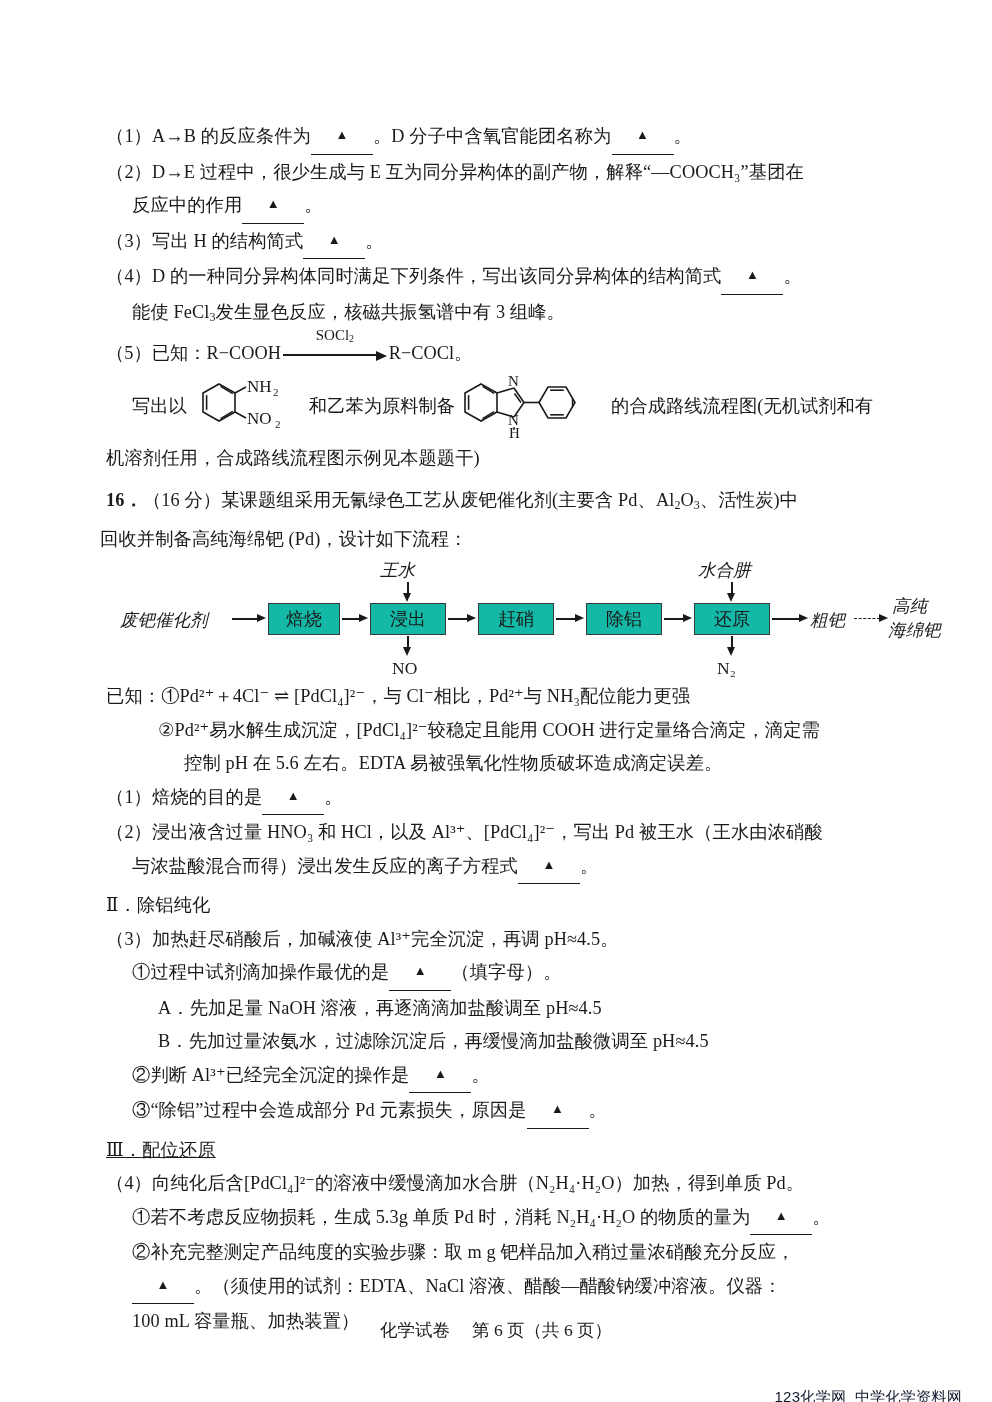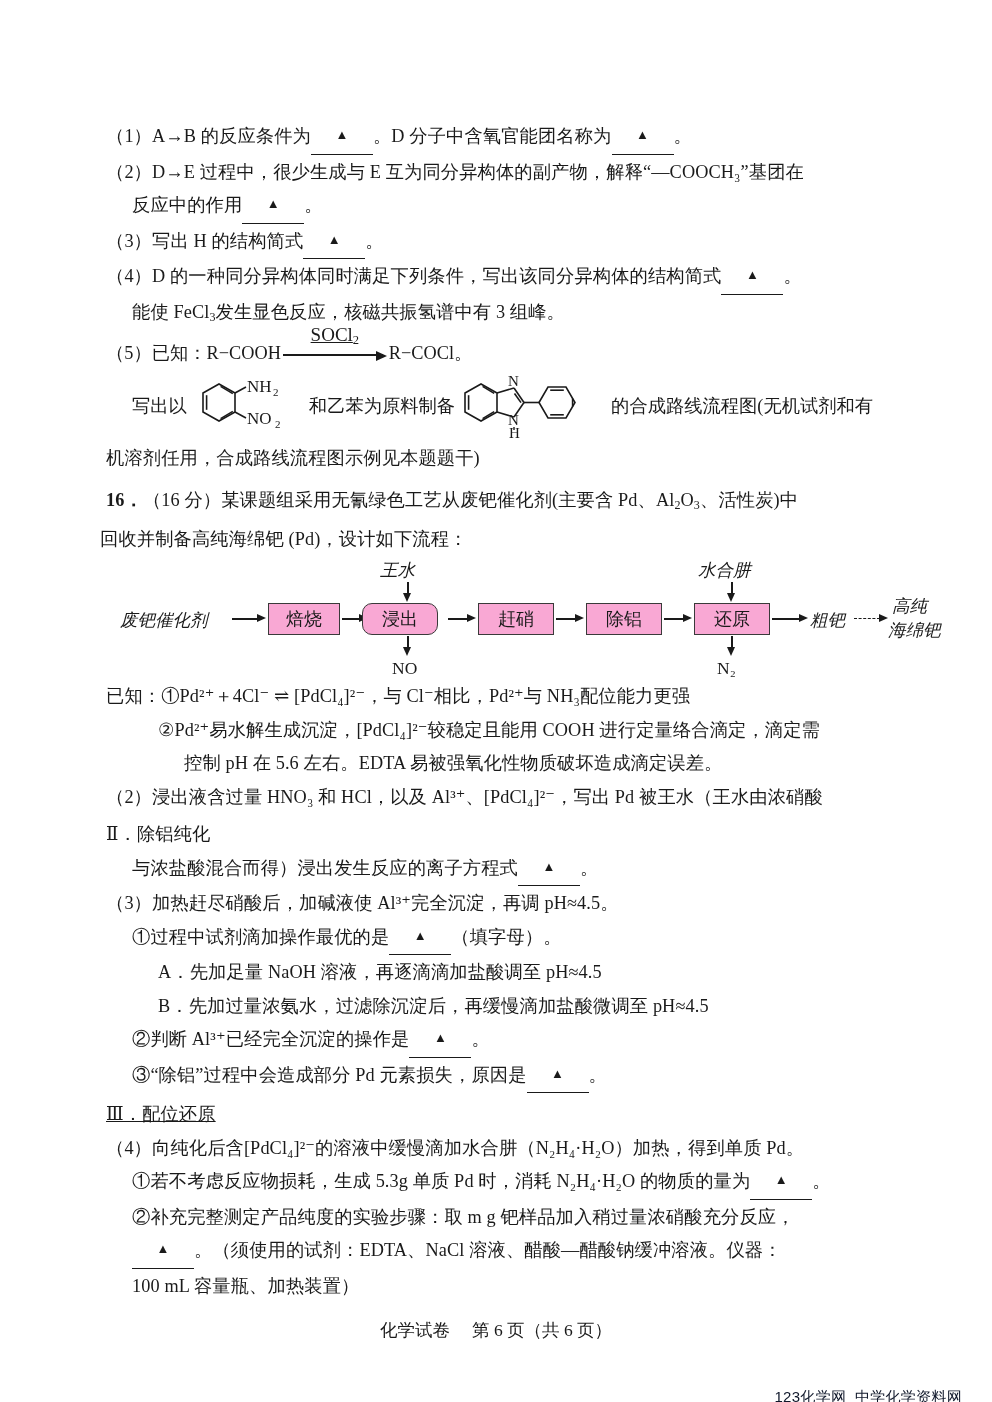--- a/index.html
+++ b/index.html
@@ -44,41 +44,41 @@
     border-bottom: 1.4px solid #1a1a1a;
     position: relative;
     top: -1px;
     padding: 0 4px;
   }
   .blank .tri { font-size: 13px; position: relative; top: -2px; }
 
   
   .known5 { display:flex; align-items:flex-end; gap:0; font-size:18.3px; line-height:30px; padding-left:26px;}
   .rxnarrow { display:inline-block; position:relative; width:104px; margin:0 2px 4px 2px; height:30px;}
-  .rxnarrow .cond { position:absolute; top:-14px; left:50%; transform:translateX(-50%); font-size:19px; white-space:nowrap;text-decoration:underline;}
+  .rxnarrow .cond { position:absolute; top:-14px; left:50%; transform:translateX(-50%); font-size:15px; white-space:nowrap;}
   .rxnarrow .shaft { position:absolute; bottom:8px; left:0; width:100px; height:1.5px; background:#1a1a1a;}
   .rxnarrow .head { position:absolute; bottom:3.2px; right:0; width:0; height:0;
       border-top:5.4px solid transparent; border-bottom:5.4px solid transparent; border-left:11px solid #1a1a1a;}
 
   
   .struct-row { display:flex; align-items:center; font-size:18.3px; line-height:28px; padding-left:26px; }
   .struct-row > span { white-space:nowrap; }
   svg.struct { display:block; }
 
   
   .flow {
     position: relative;
     width: 790px;
     height: 118px;
     margin: 4px 0 2px 0;
   }
   .fbox {
     position: absolute;
     border: 1.4px solid #3a3a3a;
-    background: #f9a8d4;
+    background: #14b8a6;
     font-size: 18px;
     text-align: center;
     line-height: 30px;
     height: 32px;
     top: 43px;
     box-sizing: border-box;
     font-family: "Liberation Serif", "DejaVu Serif", serif;
   }
   .flabel {
     position: absolute;
@@ -228,21 +228,21 @@
           <span class="shaft" style="width:26px;"></span>
           <span class="head"></span>
         </span>
 
       <div class="fbox" style="left:162px; width:72px;">焙烧</div>
       <span class="harrow" style="left:236px; width:26px;">
           <span class="shaft" style="width:18px;"></span>
           <span class="head"></span>
         </span>
 
-      <div class="fbox" style="left:256px; width:76px;border-radius:10px;">浸出</div>
+      <div class="fbox" style="left:264px; width:76px;">浸出</div>
       <span class="harrow" style="left:342px; width:28px;">
           <span class="shaft" style="width:20px;"></span>
           <span class="head"></span>
         </span>
 
       <div class="fbox" style="left:372px; width:76px;">赶硝</div>
       <span class="harrow" style="left:450px; width:28px;">
           <span class="shaft" style="width:20px;"></span>
           <span class="head"></span>
         </span>
@@ -297,28 +297,31 @@
       <span>已知：</span><span>①Pd²⁺＋4Cl⁻ ⇌ [PdCl₄]²⁻，与 Cl⁻相比，Pd²⁺与 NH₃配位能力更强</span>
     </div>
     <div class="ln indent2">
       <span>②Pd²⁺易水解生成沉淀，[PdCl₄]²⁻较稳定且能用 COOH 进行定量络合滴定，滴定需</span>
     </div>
     <div class="ln indent3">
       <span>控制 pH 在 5.6 左右。EDTA 易被强氧化性物质破坏造成滴定误差。</span>
     </div>
 
     <div class="ln">
+      <span>（1）</span><span>焙烧的目的是</span><span class="blank"><span class="tri">▲</span></span><span>。</span>
+    </div>
+    <div class="ln">
       <span>（2）</span><span>浸出液含过量 HNO₃ 和 HCl，以及 Al³⁺、[PdCl₄]²⁻，写出 Pd 被王水（王水由浓硝酸</span>
     </div>
+    <div class="ln indent1">
+      <span>与浓盐酸混合而得）浸出发生反应的离子方程式</span><span class="blank"><span class="tri">▲</span></span><span>。</span>
+    </div>
+
     <div class="ln" style="margin-top:4px;">
       <span>Ⅱ．除铝纯化</span>
-    </div>
-
-    <div class="ln indent1">
-      <span>与浓盐酸混合而得）浸出发生反应的离子方程式</span><span class="blank"><span class="tri">▲</span></span><span>。</span>
     </div>
     <div class="ln">
       <span>（3）</span><span>加热赶尽硝酸后，加碱液使 Al³⁺完全沉淀，再调 pH≈4.5。</span>
     </div>
     <div class="ln indent1">
       <span>①过程中试剂滴加操作最优的是</span><span class="blank"><span class="tri">▲</span></span><span>（填字母）。</span>
     </div>
     <div class="ln indent2">
       <span>A．先加足量 NaOH 溶液，再逐滴滴加盐酸调至 pH≈4.5</span>
     </div>

